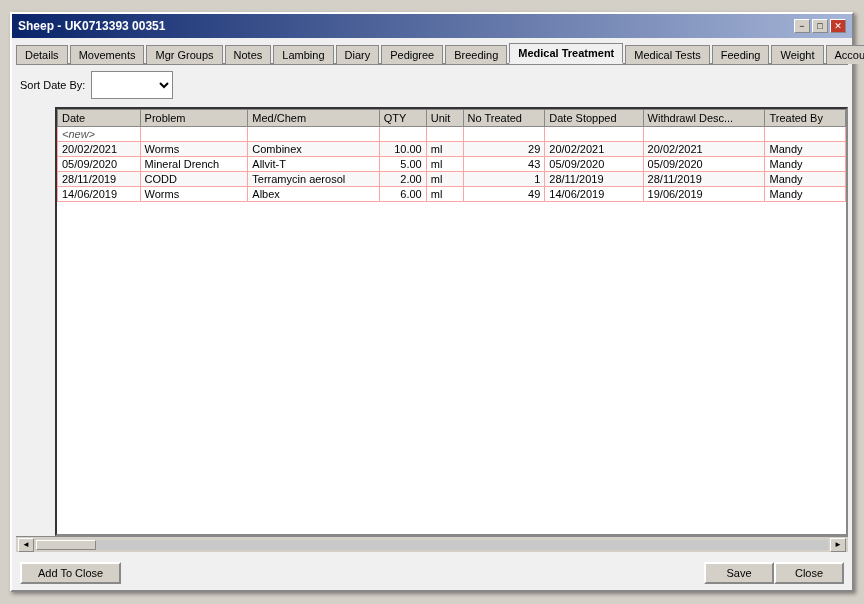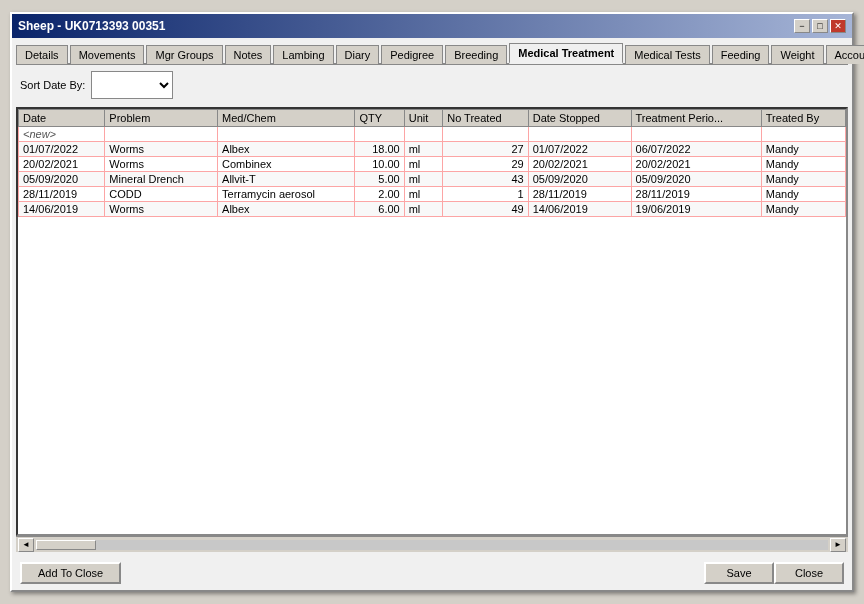--- a/index.html
+++ b/index.html
@@ -106,20 +106,21 @@
       font-size: 11px;
       border: 1px solid #888;
       background: #fff;
       height: 16px;
     }
     .table-area {
       flex: 1;
       overflow: hidden;
       border: 2px inset #888;
       background: #fff;
+      margin-left: 39px;
     }
     table {
       width: 100%;
       border-collapse: collapse;
       font-size: 11px;
     }
     thead tr {
       background: #d4d0c8;
     }
     th {
@@ -250,47 +251,36 @@
       <table>
         <thead>
           <tr>
             <th>Date</th>
             <th>Problem</th>
             <th>Med/Chem</th>
             <th>QTY</th>
             <th>Unit</th>
             <th>No Treated</th>
             <th>Date Stopped</th>
-            <th>Treatment Perio...</th>
+            <th>Withdrawl Desc...</th>
             <th>Treated By</th>
           </tr>
         </thead>
         <tbody id="table-body">
           <tr class="new-row">
             <td>&lt;new&gt;</td>
             <td></td>
             <td></td>
             <td></td>
             <td></td>
             <td></td>
             <td></td>
             <td></td>
             <td></td>
           </tr>
-        <tr>
-              <td>01/07/2022</td>
-              <td>Worms</td>
-              <td>Albex</td>
-              <td class="num">18.00</td>
-              <td>ml</td>
-              <td class="num">27</td>
-              <td>01/07/2022</td>
-              <td>06/07/2022</td>
-              <td>Mandy</td>
-            </tr>
             <tr>
               <td>20/02/2021</td>
               <td>Worms</td>
               <td>Combinex</td>
               <td class="num">10.00</td>
               <td>ml</td>
               <td class="num">29</td>
               <td>20/02/2021</td>
               <td>20/02/2021</td>
               <td>Mandy</td>

